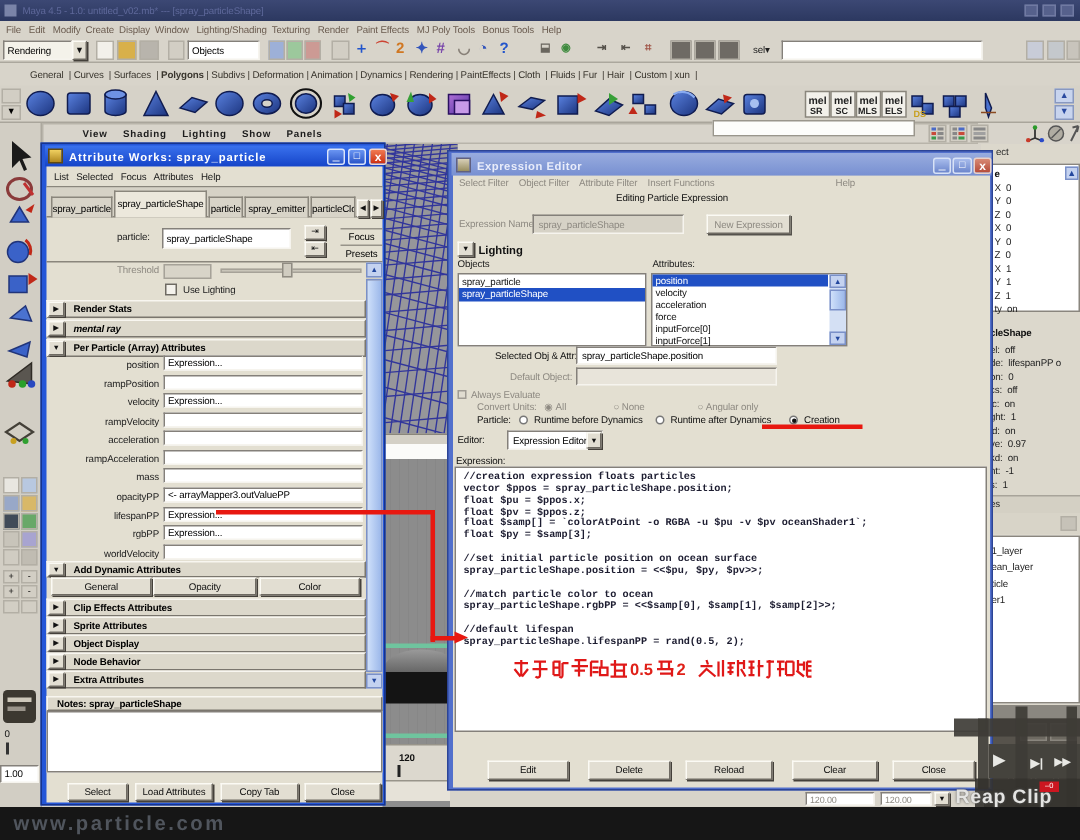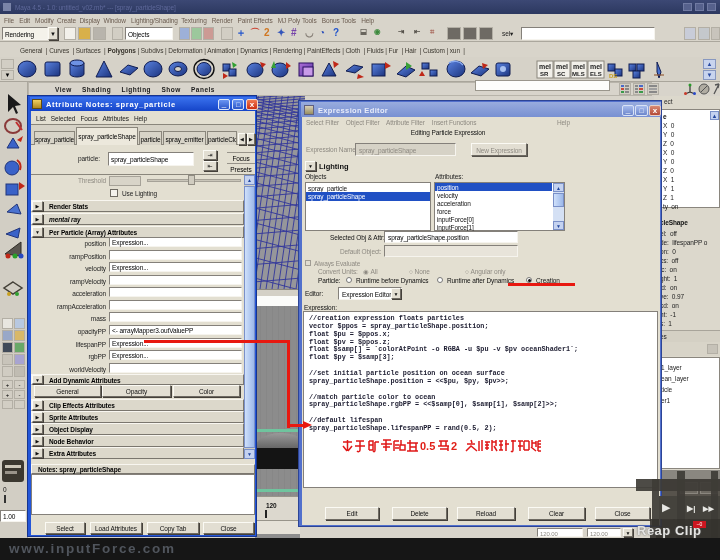--- a/index.html
+++ b/index.html
@@ -381,40 +381,40 @@
  <div class="a" style="left:51px;top:30px;width:13px;height:20px;background:#39352e;border:1px solid #6e6a62;color:#ddd;font-size:7px;line-height:20px;text-align:center;">▶</div>
 </div>
 
 <div class="a" style="left:300px;top:527px;width:356px;height:11px;background:#d8d4ca;">
  <div class="a sunk" style="left:237px;top:1px;width:46px;height:9px;"><span class="f7 gry" style="position:relative;left:2px;top:1px;font-size:6px;">120.00</span></div>
  <div class="a sunk" style="left:287px;top:1px;width:34px;height:9px;"><span class="f7 gry" style="position:relative;left:2px;top:1px;font-size:6px;">120.00</span></div>
  <div class="a btn" style="left:323px;top:1px;width:10px;height:9px;font-size:5px;line-height:8px;">▼</div>
 </div>
 
 <div class="a" style="left:0;top:538px;width:720px;height:22px;background:#161616;z-index:40;"></div>
-<div class="a b" style="left:9px;top:541px;font-size:13.5px;color:#50555d;letter-spacing:1.7px;z-index:41;">www.inputForce.com</div>
+<div class="a b" style="left:9px;top:541px;font-size:13.5px;color:#50555d;letter-spacing:1.7px;z-index:41;">www.particle.com</div>
 
 <div class="a" style="left:636px;top:479px;width:84px;height:12px;background:#3e3c36;opacity:0.92;z-index:44;"></div>
 <div class="a" style="left:652px;top:479px;width:7px;height:47px;background:#3e3c36;opacity:0.92;z-index:44;"></div>
 <div class="a" style="left:677px;top:471px;width:8px;height:67px;background:#3e3c36;opacity:0.92;z-index:44;"></div>
 <div class="a" style="left:711px;top:471px;width:7px;height:67px;background:#3e3c36;opacity:0.92;z-index:44;"></div>
 <div class="a" style="left:650px;top:519px;width:70px;height:19px;background:#34322e;opacity:0.9;z-index:44;"></div>
 <div class="a" style="left:659px;top:496px;width:61px;height:23px;background:#45433d;z-index:43;"></div>
 <div class="a" style="left:662px;top:500px;color:#e8e8e4;font-size:11px;line-height:15px;z-index:44;">▶</div>
 <div class="a" style="left:687px;top:503px;color:#e8e8e4;font-size:8px;line-height:11px;z-index:44;font-weight:bold;">▶|</div>
 <div class="a" style="left:703px;top:503px;color:#e8e8e4;font-size:7px;line-height:11px;z-index:44;font-weight:bold;">▶▶</div>
 
 <div class="a b" style="left:637px;top:523px;font-size:13px;letter-spacing:0.5px;color:#e4e4e2;z-index:46;text-shadow:0 0 2px #555;">Reap Clip</div>
 <div class="a" style="left:693px;top:521px;width:13px;height:7px;background:#cc1620;z-index:47;color:#fff;font-size:5px;line-height:7px;text-align:center;">–0</div>
 
 <div class="a" style="left:27px;top:95px;width:230px;height:442px;background:#2456d8;border:1px solid #16348e;z-index:10;">
 
  <div class="a" style="left:2px;top:1px;width:226px;height:14px;background:linear-gradient(#3a72ee,#1544c8);">
   <div class="a" style="left:2px;top:2px;width:10px;height:10px;background:linear-gradient(#f0d060,#b08820);border:1px solid #604a10;"></div>
-  <div class="a b" style="left:16px;top:3px;color:#fff;font-size:7.5px;line-height:9px;white-space:nowrap;letter-spacing:0.65px;">Attribute Notes: spray_particle</div>
+  <div class="a b" style="left:16px;top:3px;color:#fff;font-size:7.5px;line-height:9px;white-space:nowrap;letter-spacing:0.65px;">Attribute Works: spray_particle</div>
   <div class="a" style="left:188px;top:2px;width:12px;height:11px;background:linear-gradient(#6a95f2,#2a55c8);border:1px solid #dce6fa;border-radius:2px;color:#fff;font-size:8px;line-height:8px;text-align:center;">_</div>
   <div class="a" style="left:202px;top:2px;width:12px;height:11px;background:linear-gradient(#6a95f2,#2a55c8);border:1px solid #dce6fa;border-radius:2px;color:#fff;font-size:7px;line-height:10px;text-align:center;">□</div>
   <div class="a" style="left:216px;top:2px;width:12px;height:11px;background:linear-gradient(#f07a52,#cc2e10);border:1px solid #f0d8d0;border-radius:2px;color:#fff;font-size:8px;line-height:10px;text-align:center;font-weight:bold;">x</div>
  </div>
 
  <div class="a" style="left:3px;top:15px;width:224px;height:424px;background:#e3dfd1;">
   <div class="a f7" style="left:5px;top:4px;color:#1a1a1a;">List&nbsp;&nbsp; Selected&nbsp;&nbsp; Focus&nbsp;&nbsp; Attributes&nbsp;&nbsp; Help</div>
   <div class="a" style="left:0;top:13px;width:224px;height:1px;background:#8a867c;"></div>
 
   <div class="a" style="left:0;top:14px;width:224px;height:20px;background:#d6d2c6;border-bottom:1px solid #8a867c;"></div>

